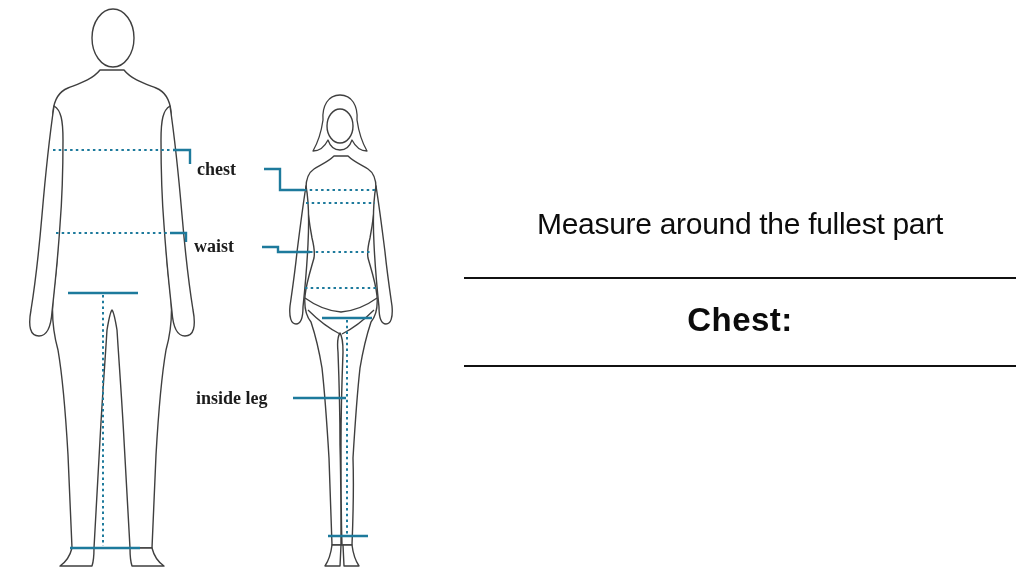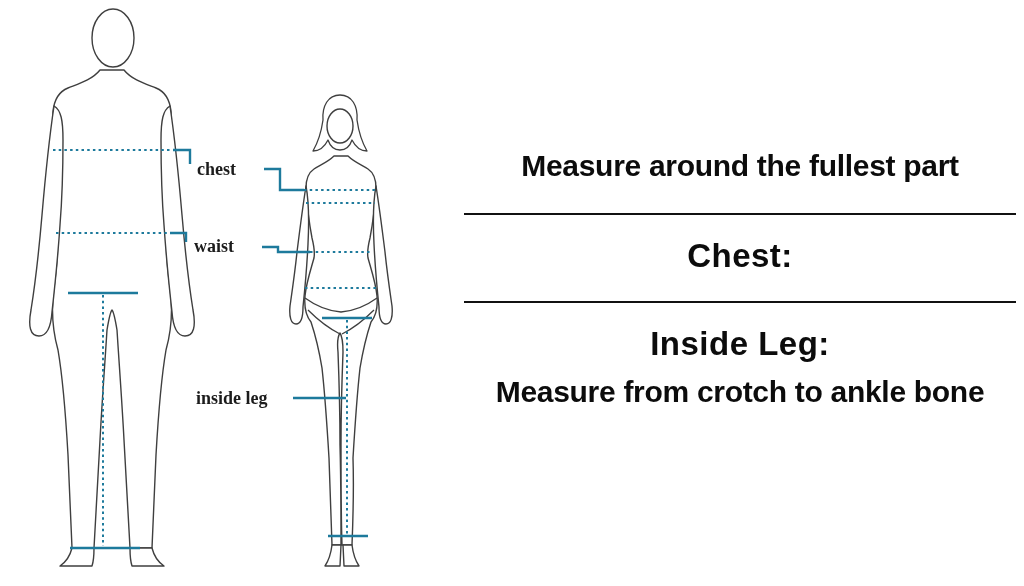--- a/index.html
+++ b/index.html
@@ -40,24 +40,24 @@
   }
   .section-heading {
     font-size: 33px;
     font-weight: bold;
     color: #0c0c0c;
     letter-spacing: 0.5px;
     margin: 0 0 8px 0;
   }
   .section-desc {
     font-size: 30px;
-    font-weight: bold;
+    font-weight: normal;
     color: #0c0c0c;
     letter-spacing: -0.3px;
-    margin: 12px;
+    margin: 18px;
     white-space: nowrap;
   }
   .divider {
     width: 100%;
     height: 0;
     border: none;
     border-top: 2px solid #111111;
     margin: 4px 0 16px 0;
   }
   .body-outline {
@@ -267,19 +267,15 @@
     </div>
 
     <hr class="divider">
 
     <div class="section">
       <div class="section-heading">Chest:</div>
     </div>
 
     <hr class="divider">
 
-    <div class="section">
-      <div class="section-heading">Inside Leg:</div>
-      <div class="section-desc">Measure from crotch to ankle bone</div>
-    </div>
 
   </div>
 </div>
 
 </body></html>

